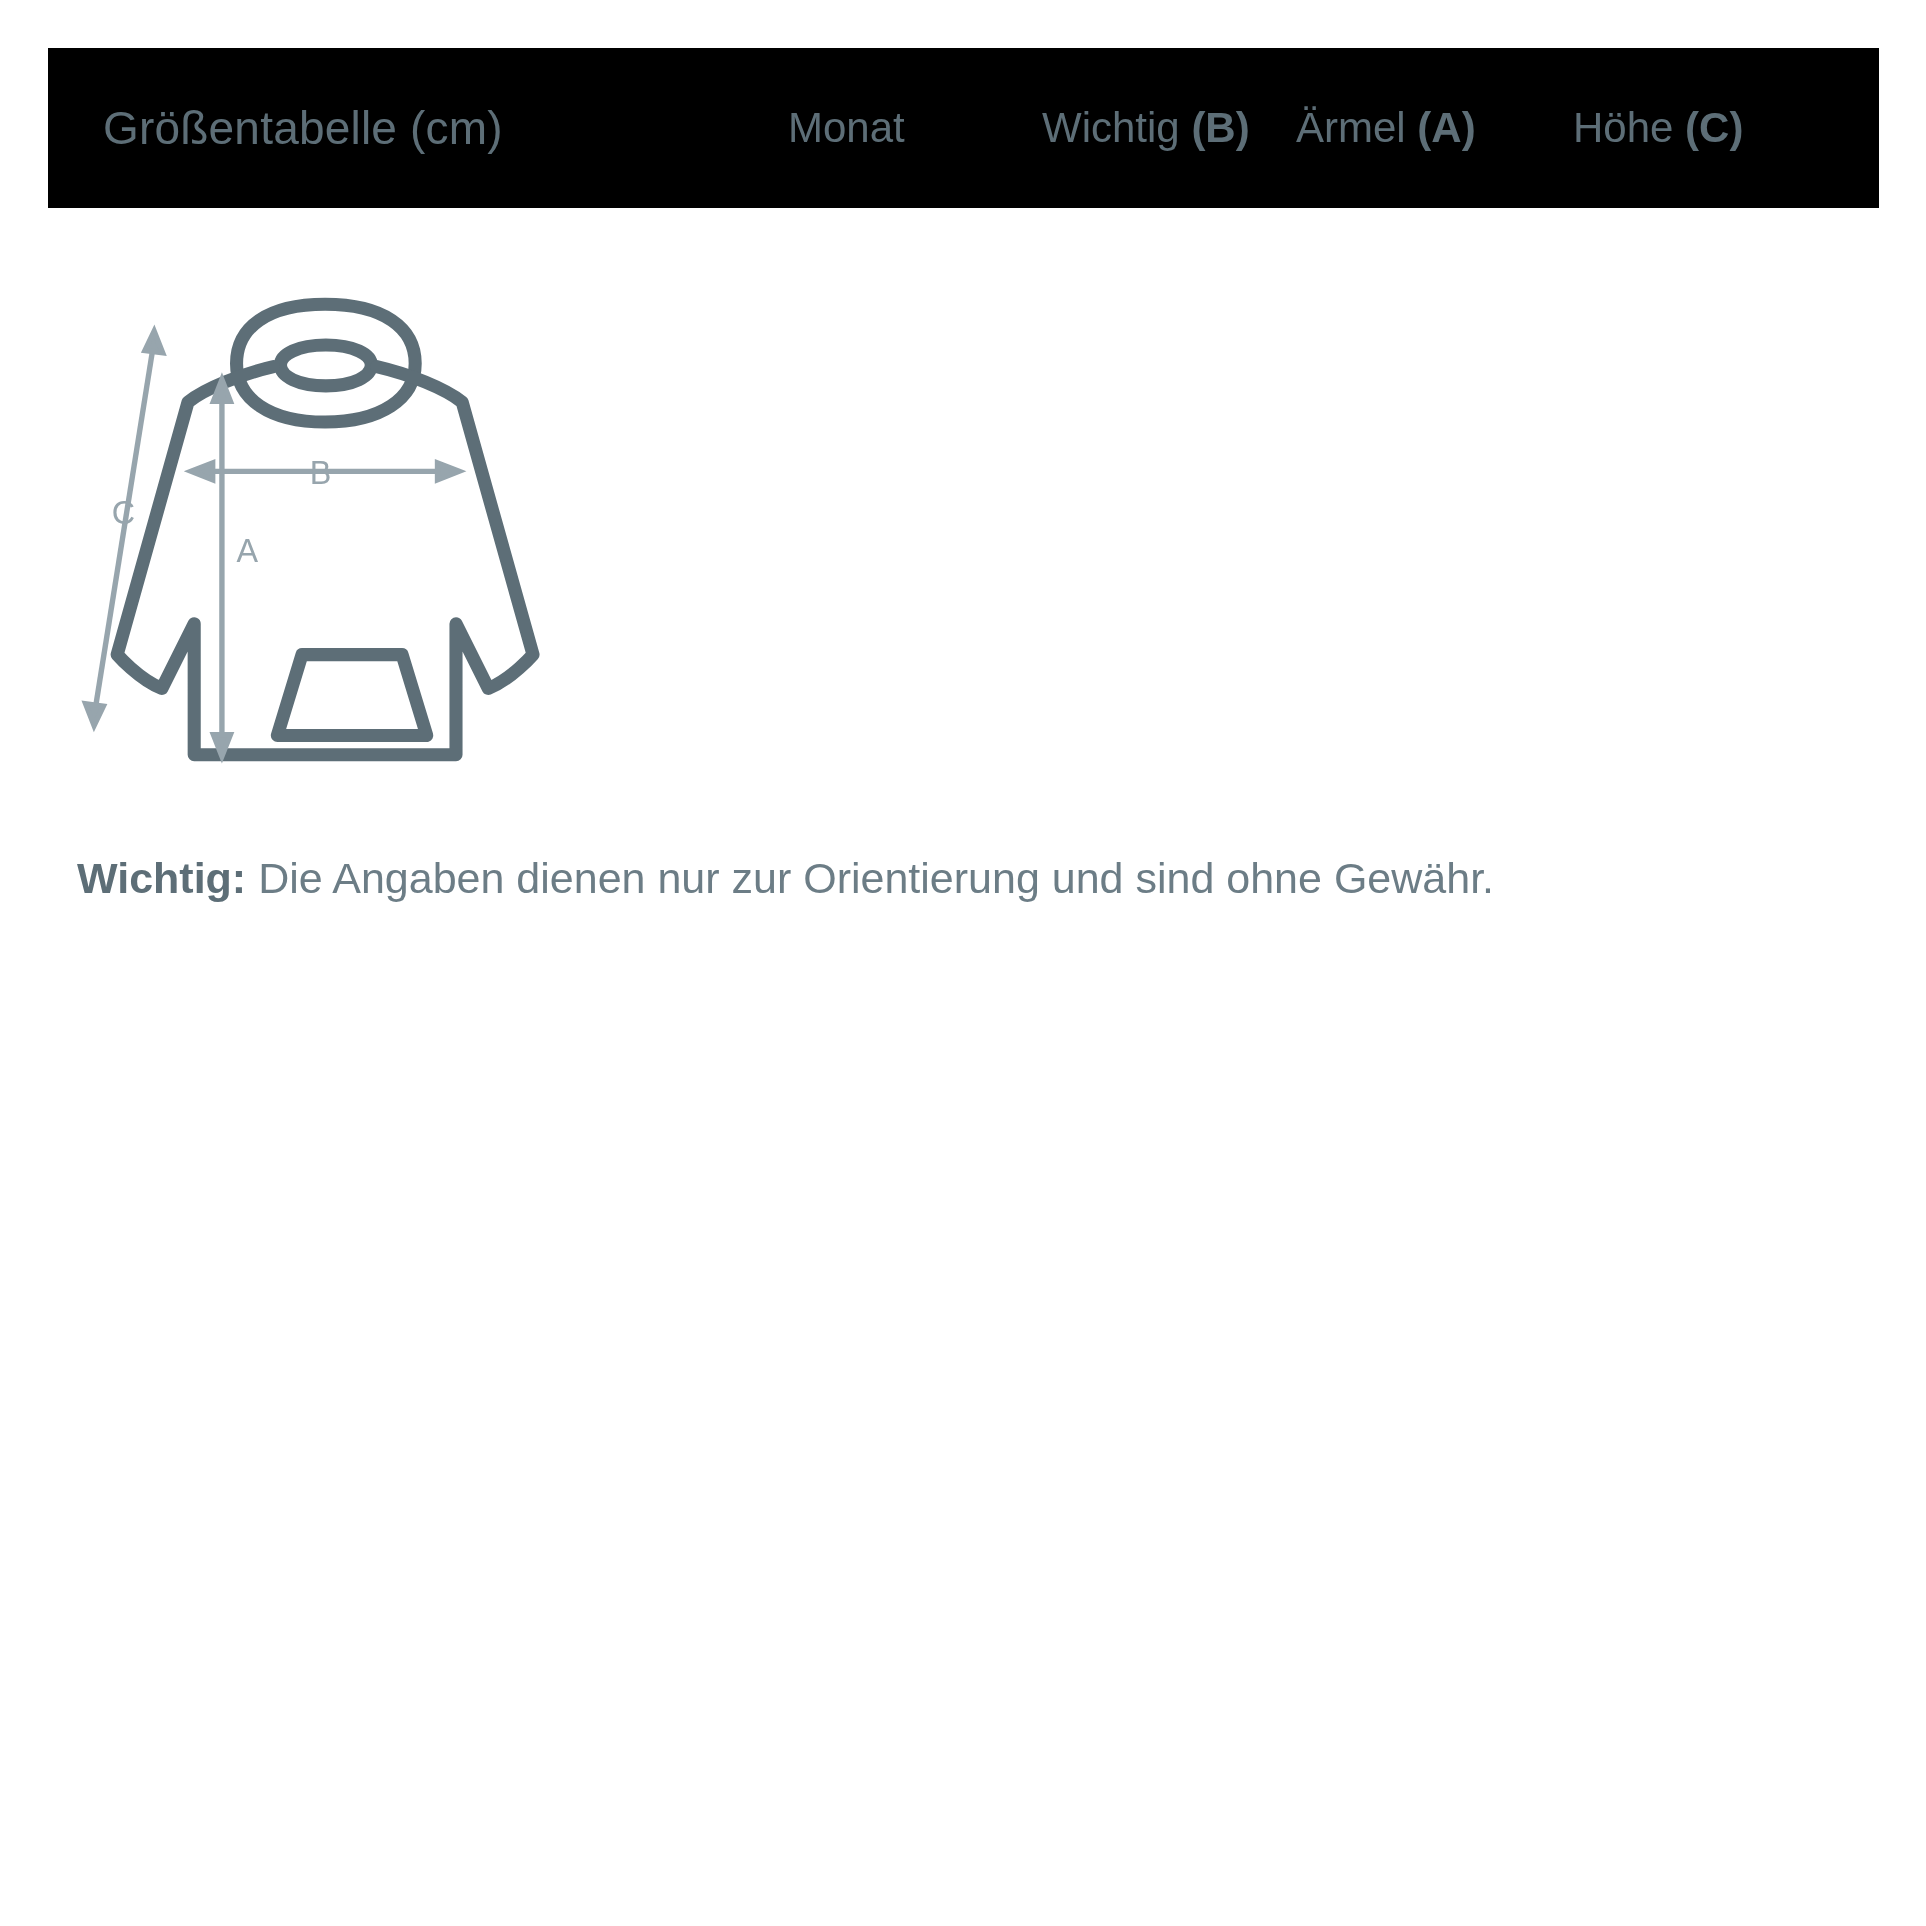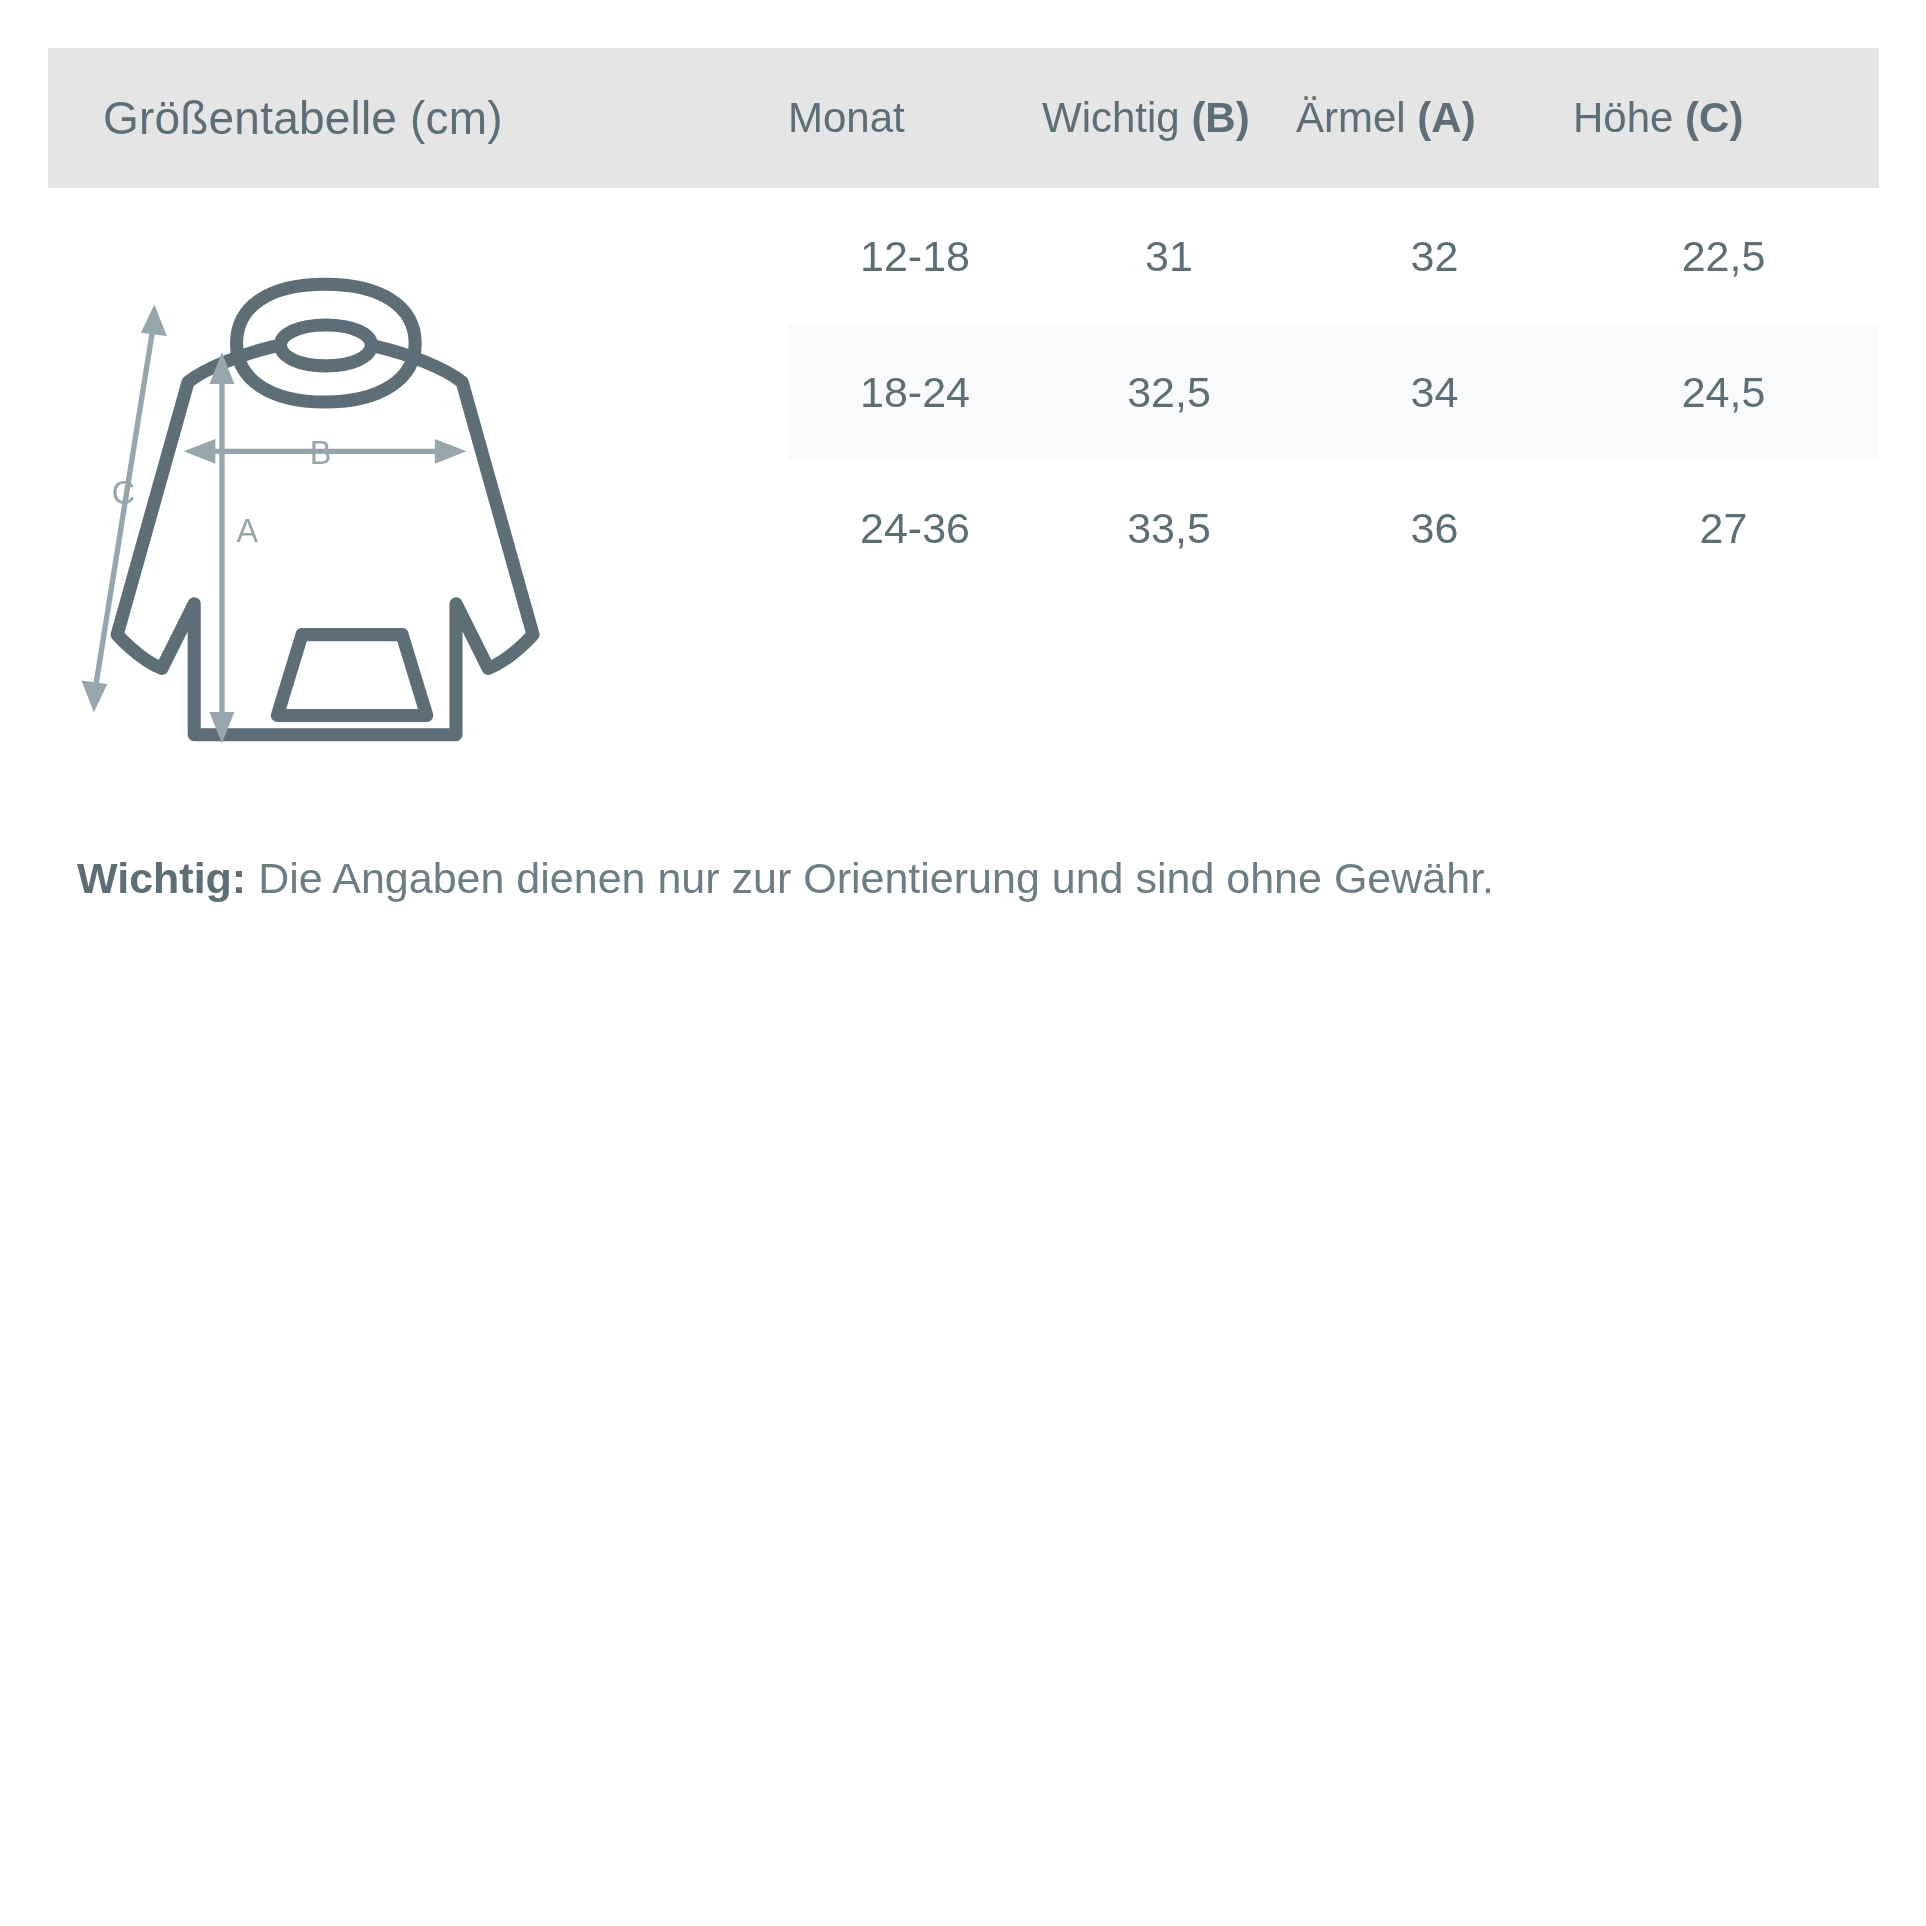--- a/index.html
+++ b/index.html
@@ -27,22 +27,22 @@
     position: absolute;
     left: 48px;
     top: 48px;
     width: 1831px;
   }
 
   
   .chart-header {
     display: flex;
     align-items: center;
-    background: #e5e5e5;
-    height: 140px;
+    background: #000000;
+    height: 160px;
   }
   .chart-title {
     flex: 0 0 740px;
     padding-left: 55px;
     box-sizing: border-box;
     font-size: 46px;
     color: #5d6e77;
     letter-spacing: 0.2px;
   }
   .head-cell {
@@ -189,44 +189,20 @@
           </g>
 
           <g fill="#97a5ad" font-family="Liberation Sans, sans-serif" font-size="42">
             <text x="53" y="390">C</text>
             <text x="310" y="338">B</text>
             <text x="215" y="440">A</text>
           </g>
         </svg>
       </div>
 
-      <div class="rows">
-
-        <div class="data-row">
-          <div class="cell col-monat">12-18</div>
-          <div class="cell col-breite">31</div>
-          <div class="cell col-hoehe">32</div>
-          <div class="cell col-aermel">22,5</div>
-        </div>
-
-        <div class="data-row alt">
-          <div class="cell col-monat">18-24</div>
-          <div class="cell col-breite">32,5</div>
-          <div class="cell col-hoehe">34</div>
-          <div class="cell col-aermel">24,5</div>
-        </div>
-
-        <div class="data-row">
-          <div class="cell col-monat">24-36</div>
-          <div class="cell col-breite">33,5</div>
-          <div class="cell col-hoehe">36</div>
-          <div class="cell col-aermel">27</div>
-        </div>
-
-      </div>
     </div>
   </div>
 
   <div class="footnote">
     <span class="strong">Wichtig:</span><span> Die Angaben dienen nur zur Orientierung und sind ohne Gewähr.</span><br>
   </div>
 
 </div>
 
 

